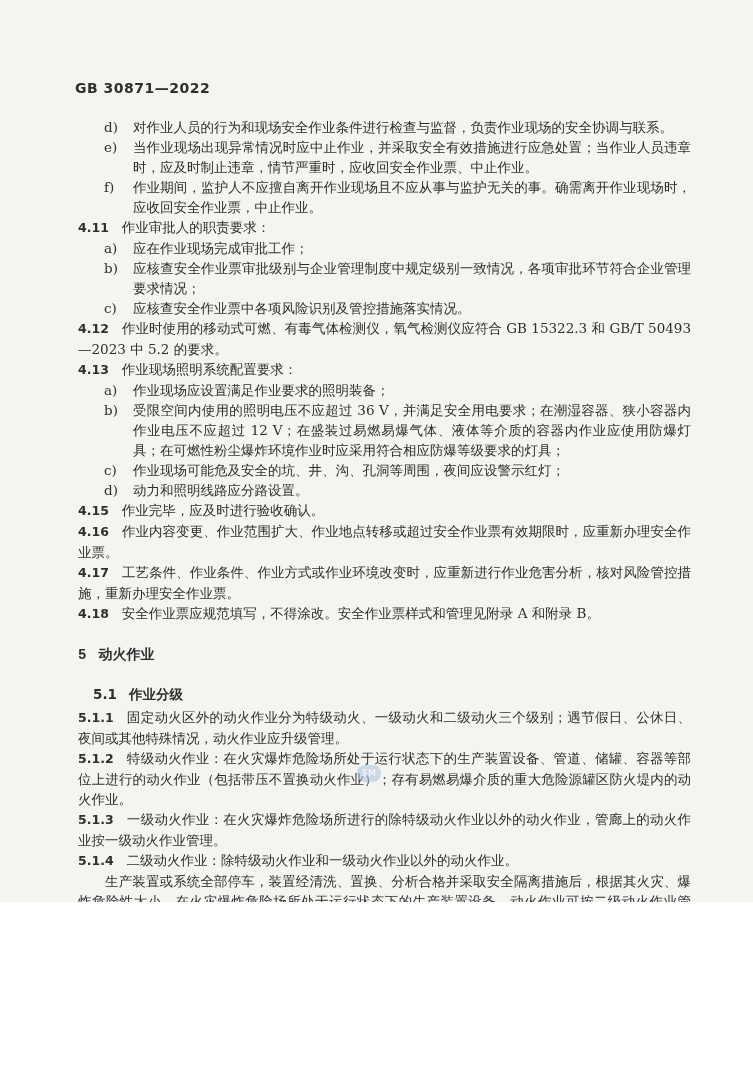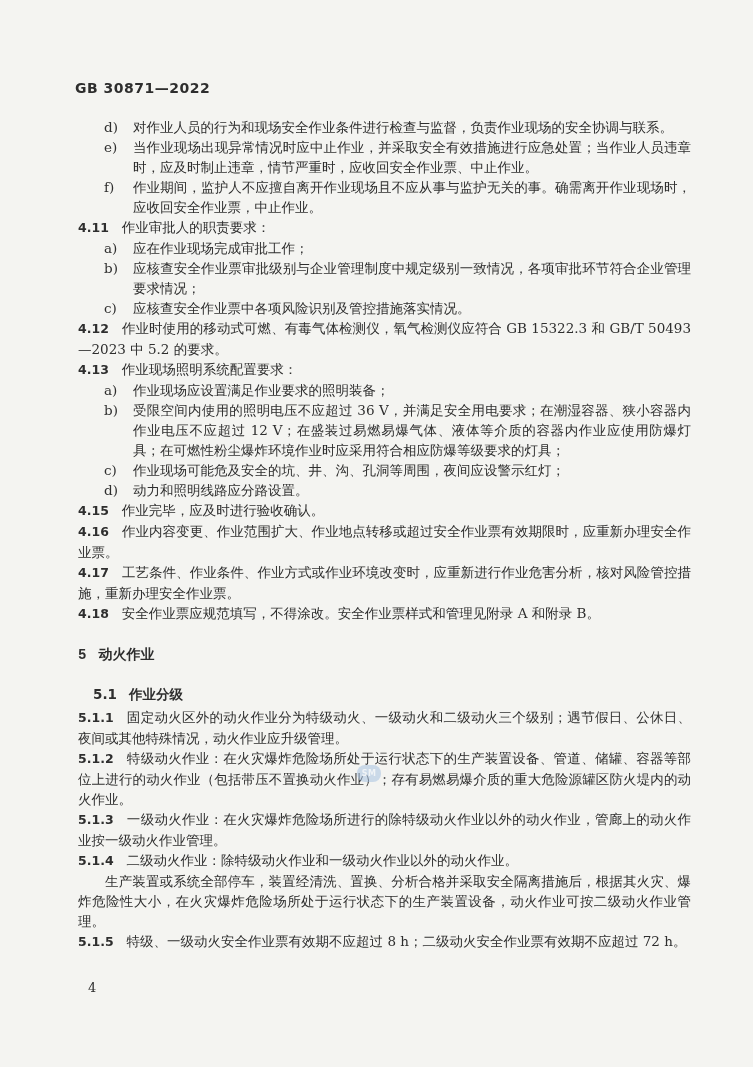--- a/index.html
+++ b/index.html
@@ -1,19 +1,19 @@
 <!DOCTYPE html>
 <html><head>
 <meta charset="utf-8">
 <style>
   html,body { margin:0; padding:0; }
   .page {
     position: relative;
     width: 753px;
-    height: 1067px;
+    height: 902px;
     background: #f4f4f1;
     font-family: "DejaVu Serif", serif;
     color: #2e2e2e;
     overflow: hidden;
   }
   .doc-header {
     position: absolute;
     top: 80px;
     left: 75px;
     font-weight: bold;

